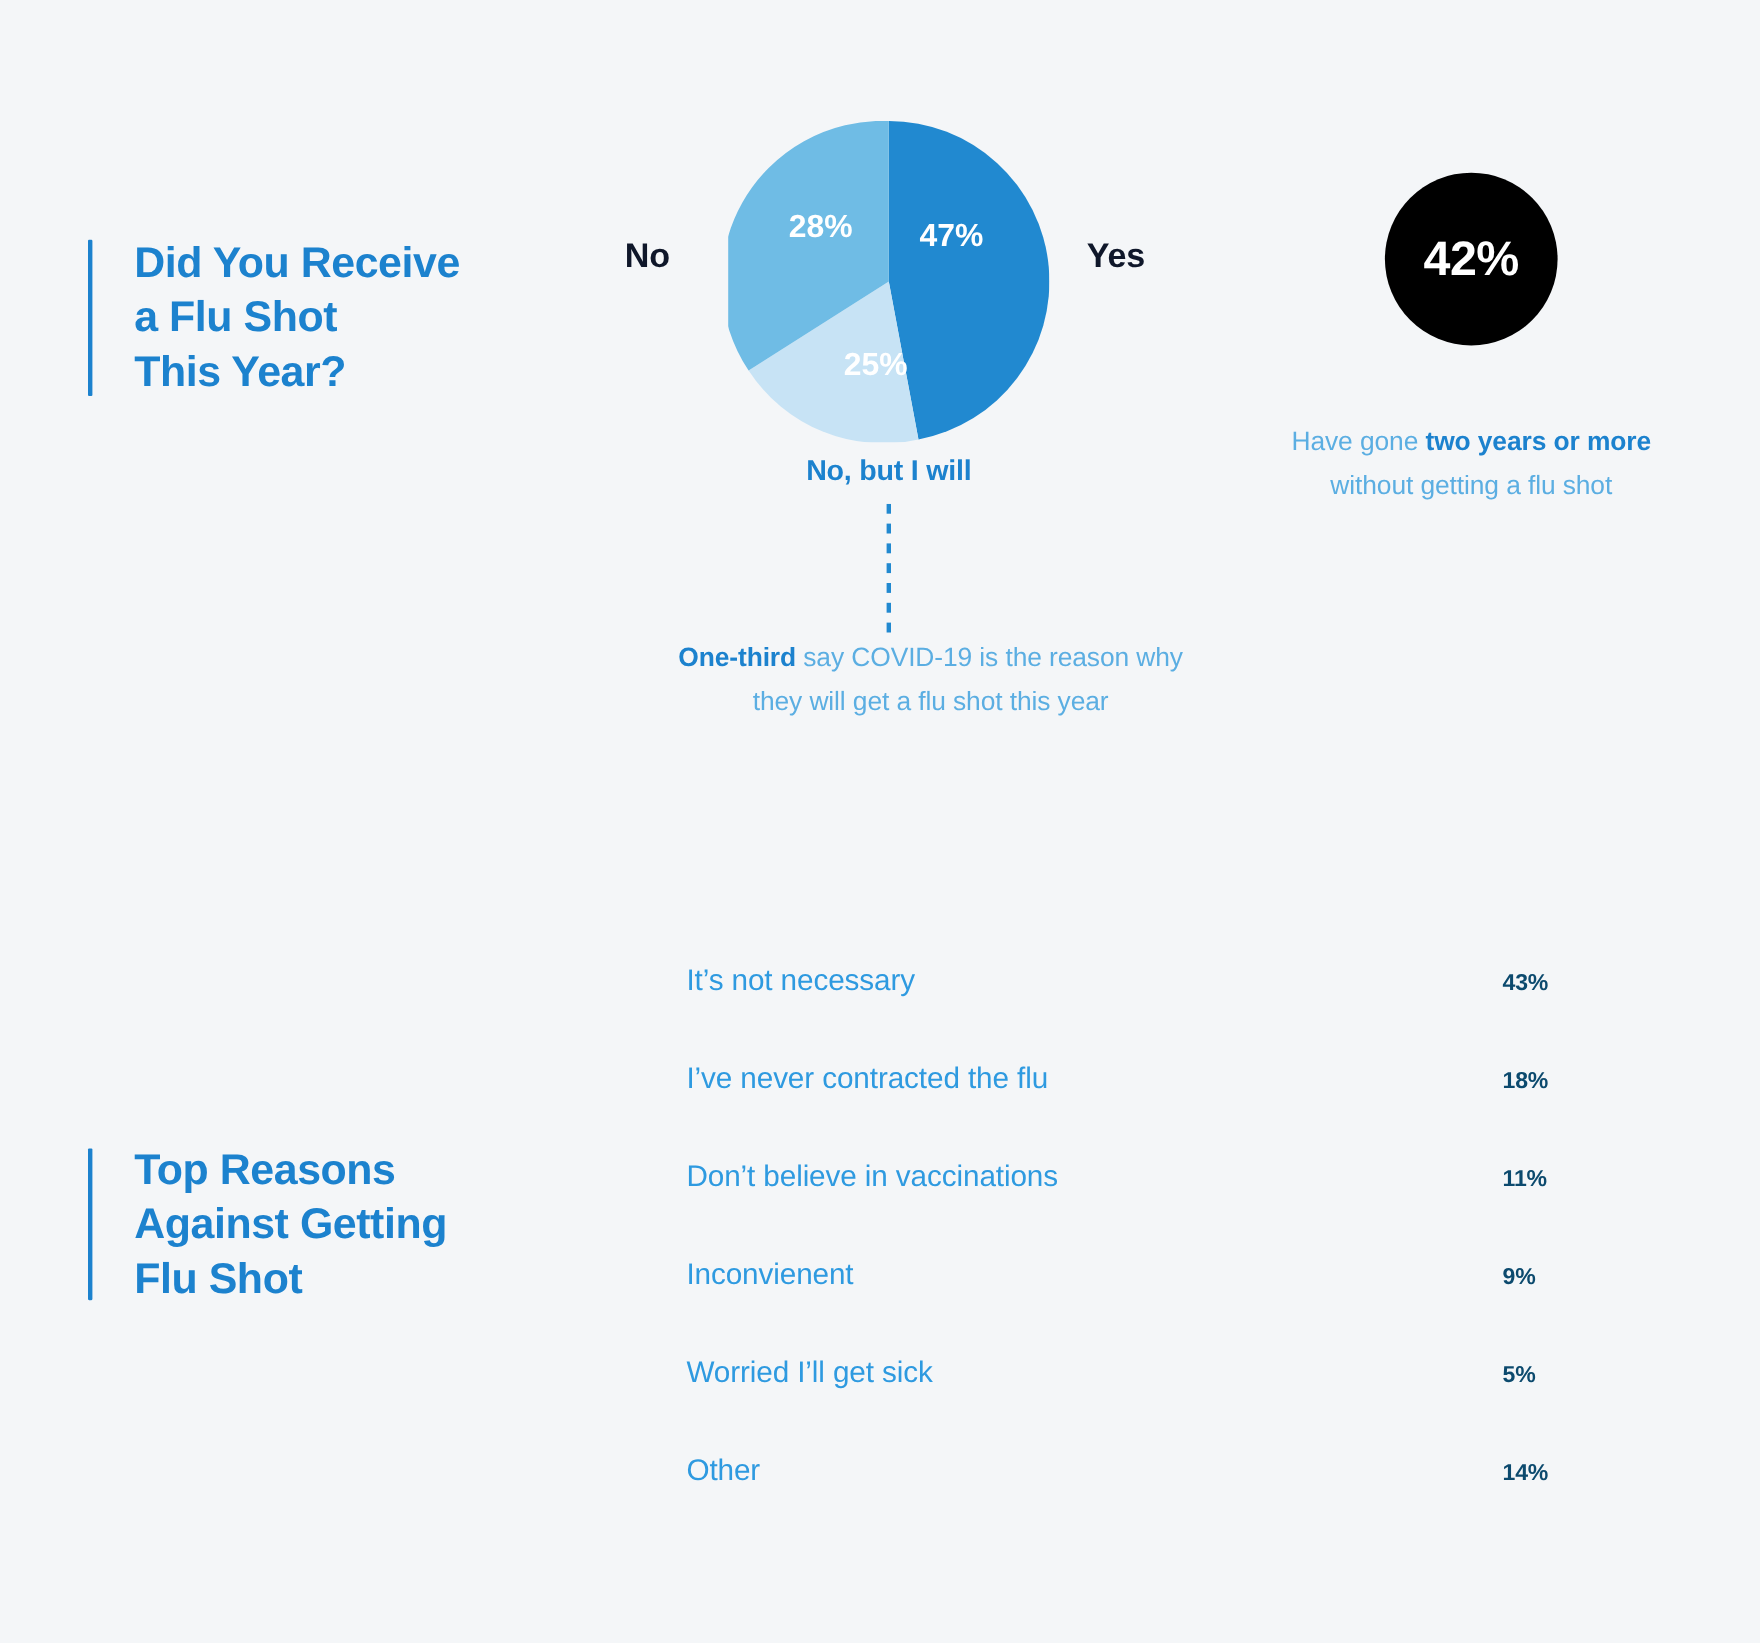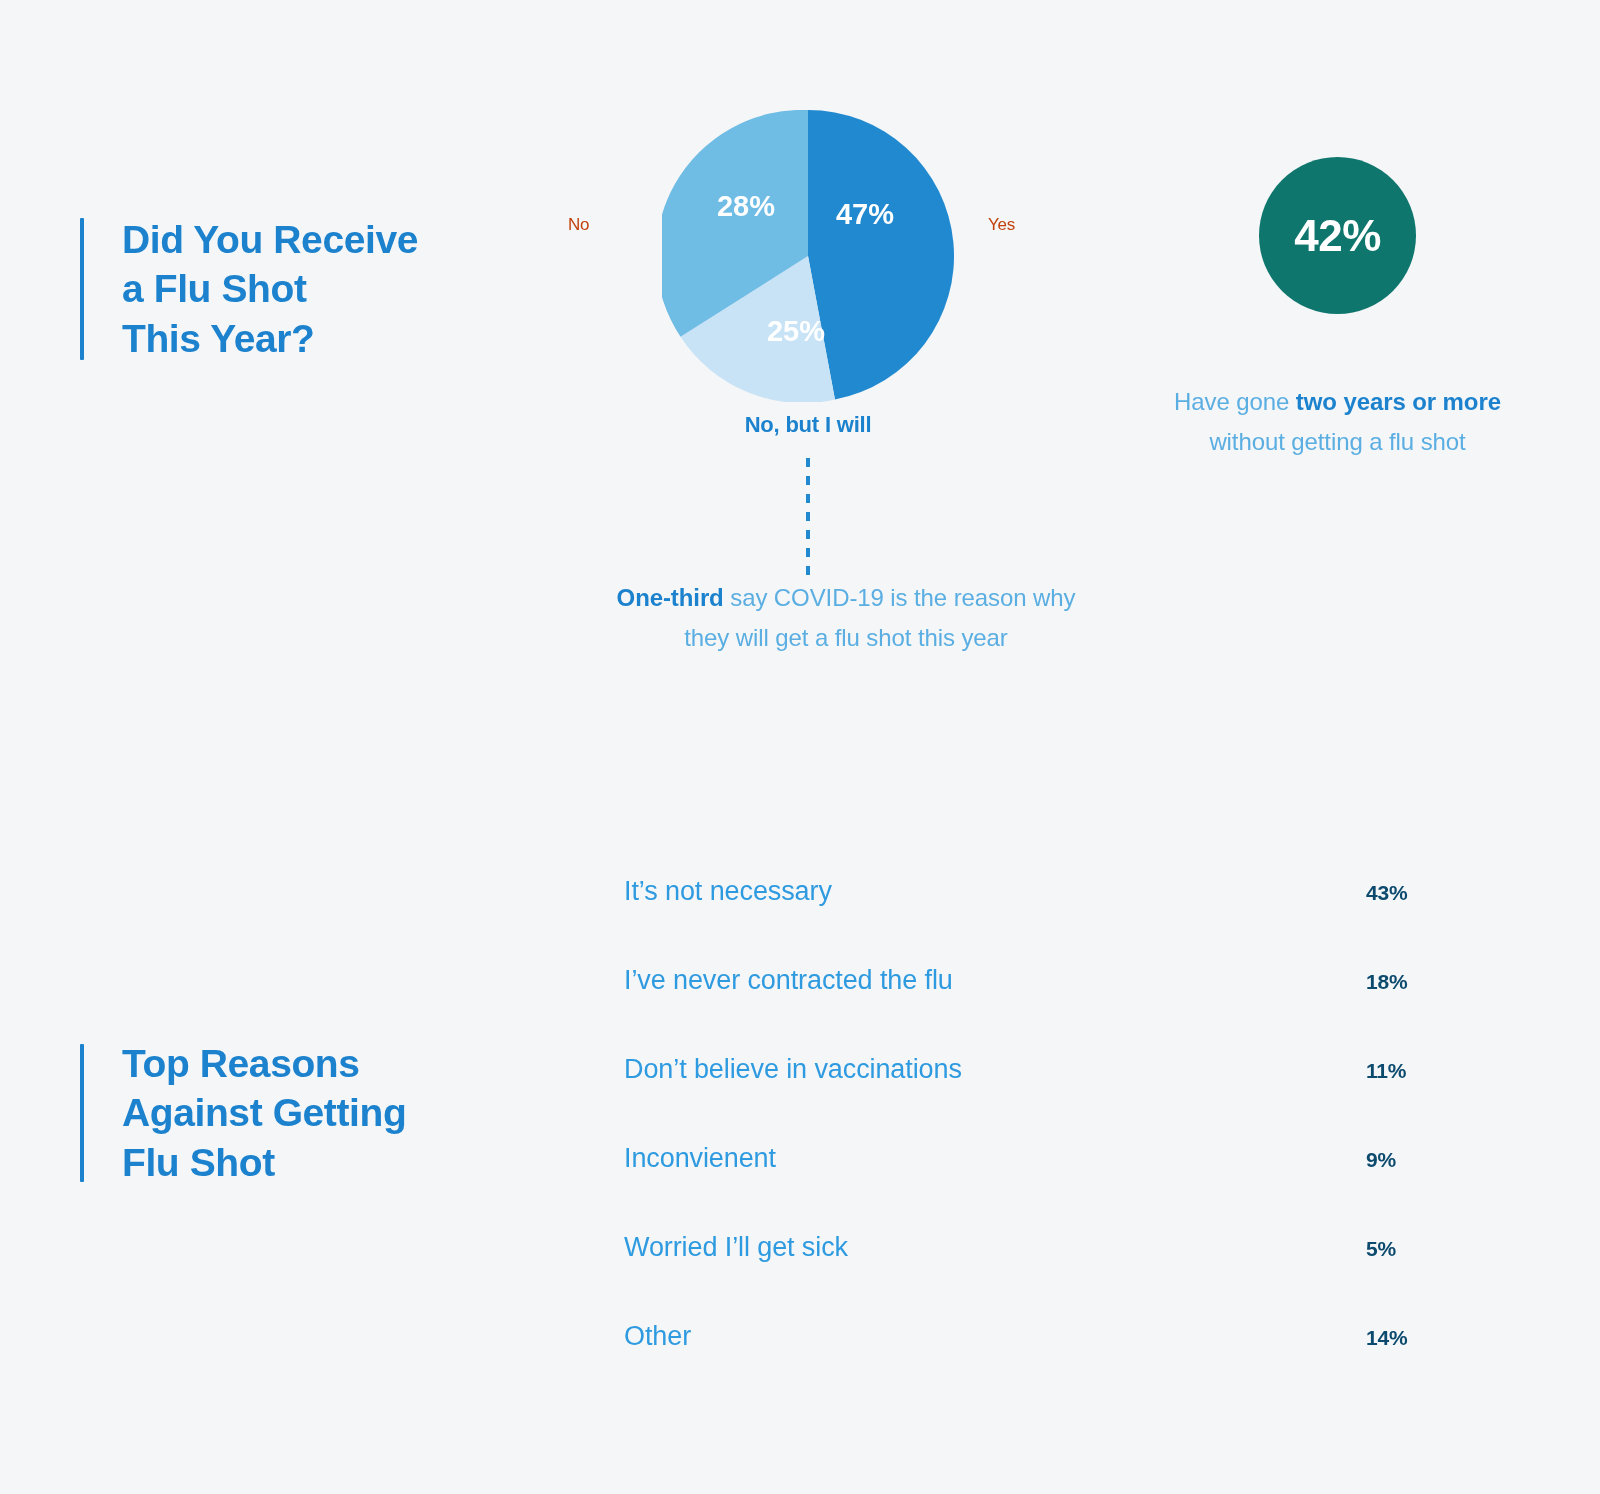--- a/index.html
+++ b/index.html
@@ -60,34 +60,34 @@
     font-family: "Liberation Sans", sans-serif;
     font-size: 29px;
     font-weight: bold;
     fill: #ffffff;
     text-anchor: middle;
     dominant-baseline: middle;
   }
 
   .pie-axis-label {
     position: absolute;
-    font-size: 17px;
-    font-weight: normal;
-    color: #c2410c;
+    font-size: 31px;
+    font-weight: bold;
+    color: #0f172a;
     letter-spacing: -0.2px;
   }
   #label-no { left: 568px; top: 215px; }
   #label-yes { left: 988px; top: 215px; }
   #label-no-but-i-will {
     position: absolute;
     left: 662px;
     top: 412px;
     width: 292px;
     text-align: center;
-    font-size: 22px;
+    font-size: 26px;
     font-weight: bold;
     color: #1c82ce;
     letter-spacing: -0.2px;
   }
 
   
   #dashed-connector {
     position: absolute;
     left: 806px;
     top: 458px;
@@ -118,21 +118,21 @@
   #covid-note .em { font-weight: bold; color: #1c82ce; }
 
   
   #stat-circle {
     position: absolute;
     left: 1259px;
     top: 157px;
     width: 157px;
     height: 157px;
     border-radius: 50%;
-    background: #0f766e;
+    background: #000000;
     display: flex;
     align-items: center;
     justify-content: center;
   }
   #stat-circle-value {
     font-size: 44px;
     font-weight: bold;
     color: #ffffff;
     letter-spacing: -0.5px;
   }

